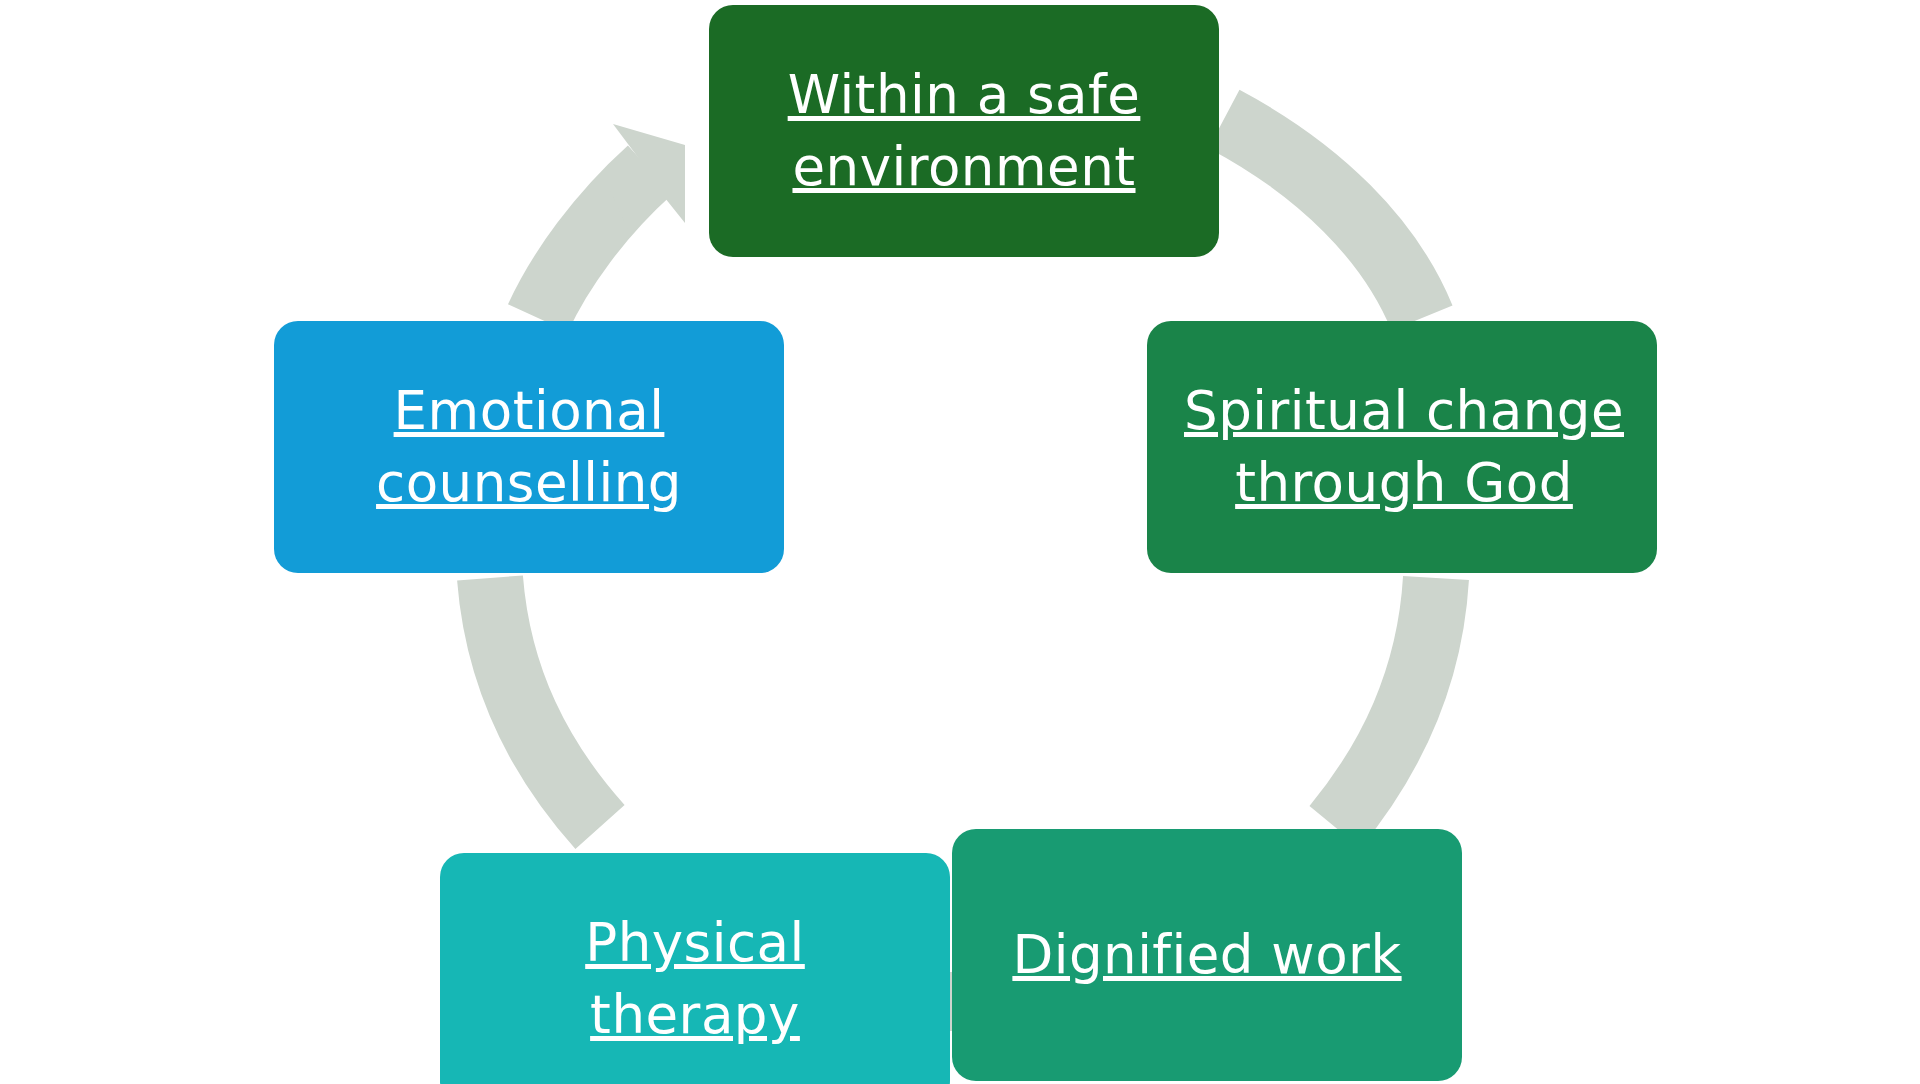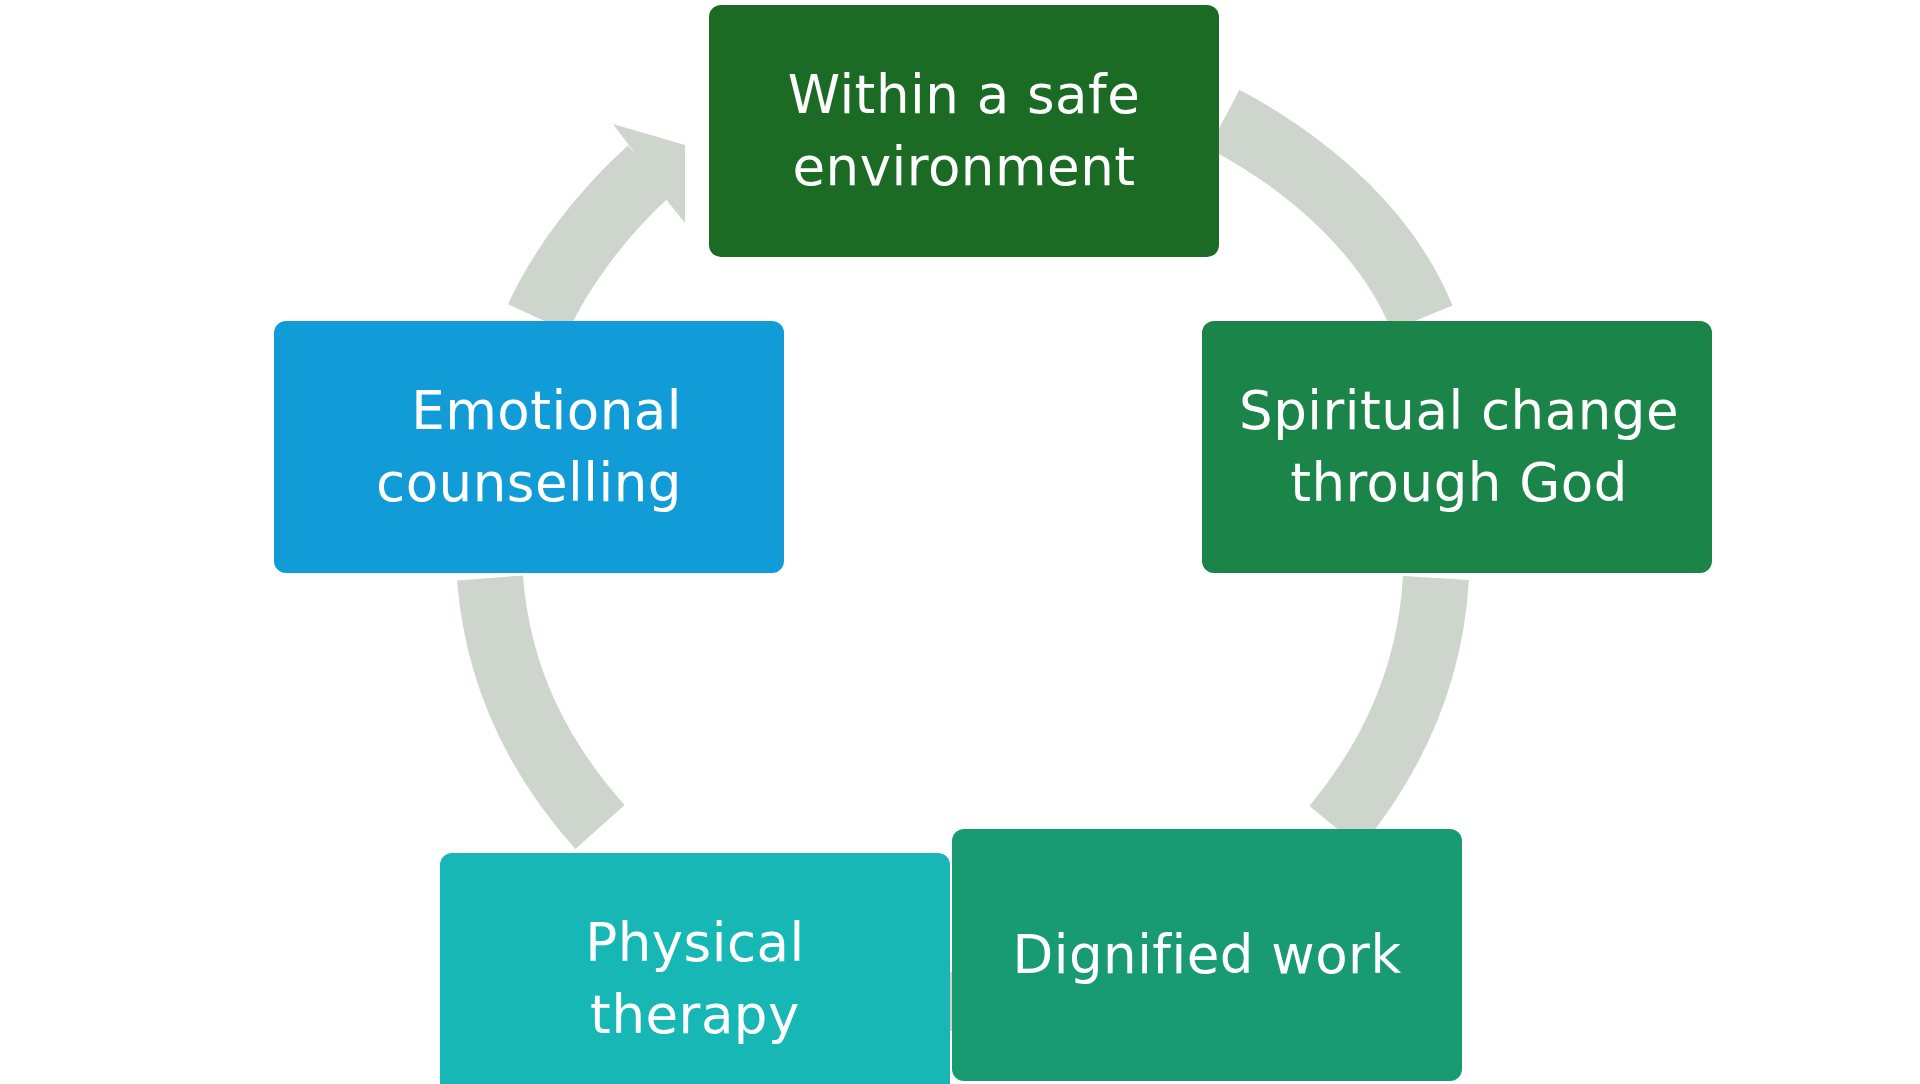--- a/index.html
+++ b/index.html
@@ -1,24 +1,24 @@
 <!DOCTYPE html>
 <html><head>
 <meta charset="utf-8">
 <style>
   html, body { margin:0; padding:0; background:#ffffff; }
   body { width:1920px; height:1084px; position:relative; overflow:hidden; font-family:"DejaVu Sans", "Liberation Sans", sans-serif; }
   #cycle { position:absolute; left:0; top:0; width:1920px; height:1084px; }
-  .node { position:absolute; width:510px; height:252px; border-radius:12px; display:flex; align-items:center; justify-content:center; text-align:center; color:#ffffff; font-size:53px; line-height:72px; box-sizing:border-box; padding:0 20px; letter-spacing:0.5px; }
+  .node { position:absolute; width:510px; height:252px; border-radius:24px; display:flex; align-items:center; justify-content:center; text-align:center; color:#ffffff; font-size:53px; line-height:72px; box-sizing:border-box; padding:0 20px; letter-spacing:0.5px;text-decoration:underline; }
   .node span { white-space:pre-line; }
   #n1 { left:709px; top:5px; }
-  #n2 { left:1202px; top:321px;padding-left:24px; }
+  #n2 { left:1147px; top:321px;padding-left:24px; }
   #n3 { left:952px; top:829px; }
   #n4 { left:440px; top:829px; }
-  #n5 { left:274px; top:321px;text-align:right; }
+  #n5 { left:274px; top:321px; }
 </style>
 </head>
 <body>
 
 <svg id="cycle" viewBox="0 0 1920 1084">
   <path class="arc" d="M1224,119 C1320,170 1390,240 1422,318" fill="none" stroke="#CDD5CD" stroke-width="66"></path>
   <path class="arc" d="M1436,578 C1430,680 1390,760 1335,827" fill="none" stroke="#CDD5CD" stroke-width="66"></path>
   <rect class="conn-rect" x="950" y="972" width="22" height="59" fill="#CDD5CD"></rect>
   <path class="arc" d="M600,827 C540,760 498,680 490,578" fill="none" stroke="#CDD5CD" stroke-width="66"></path>
   <path class="arc" d="M538,318 C560,270 600,215 650,170" fill="none" stroke="#CDD5CD" stroke-width="66"></path>

